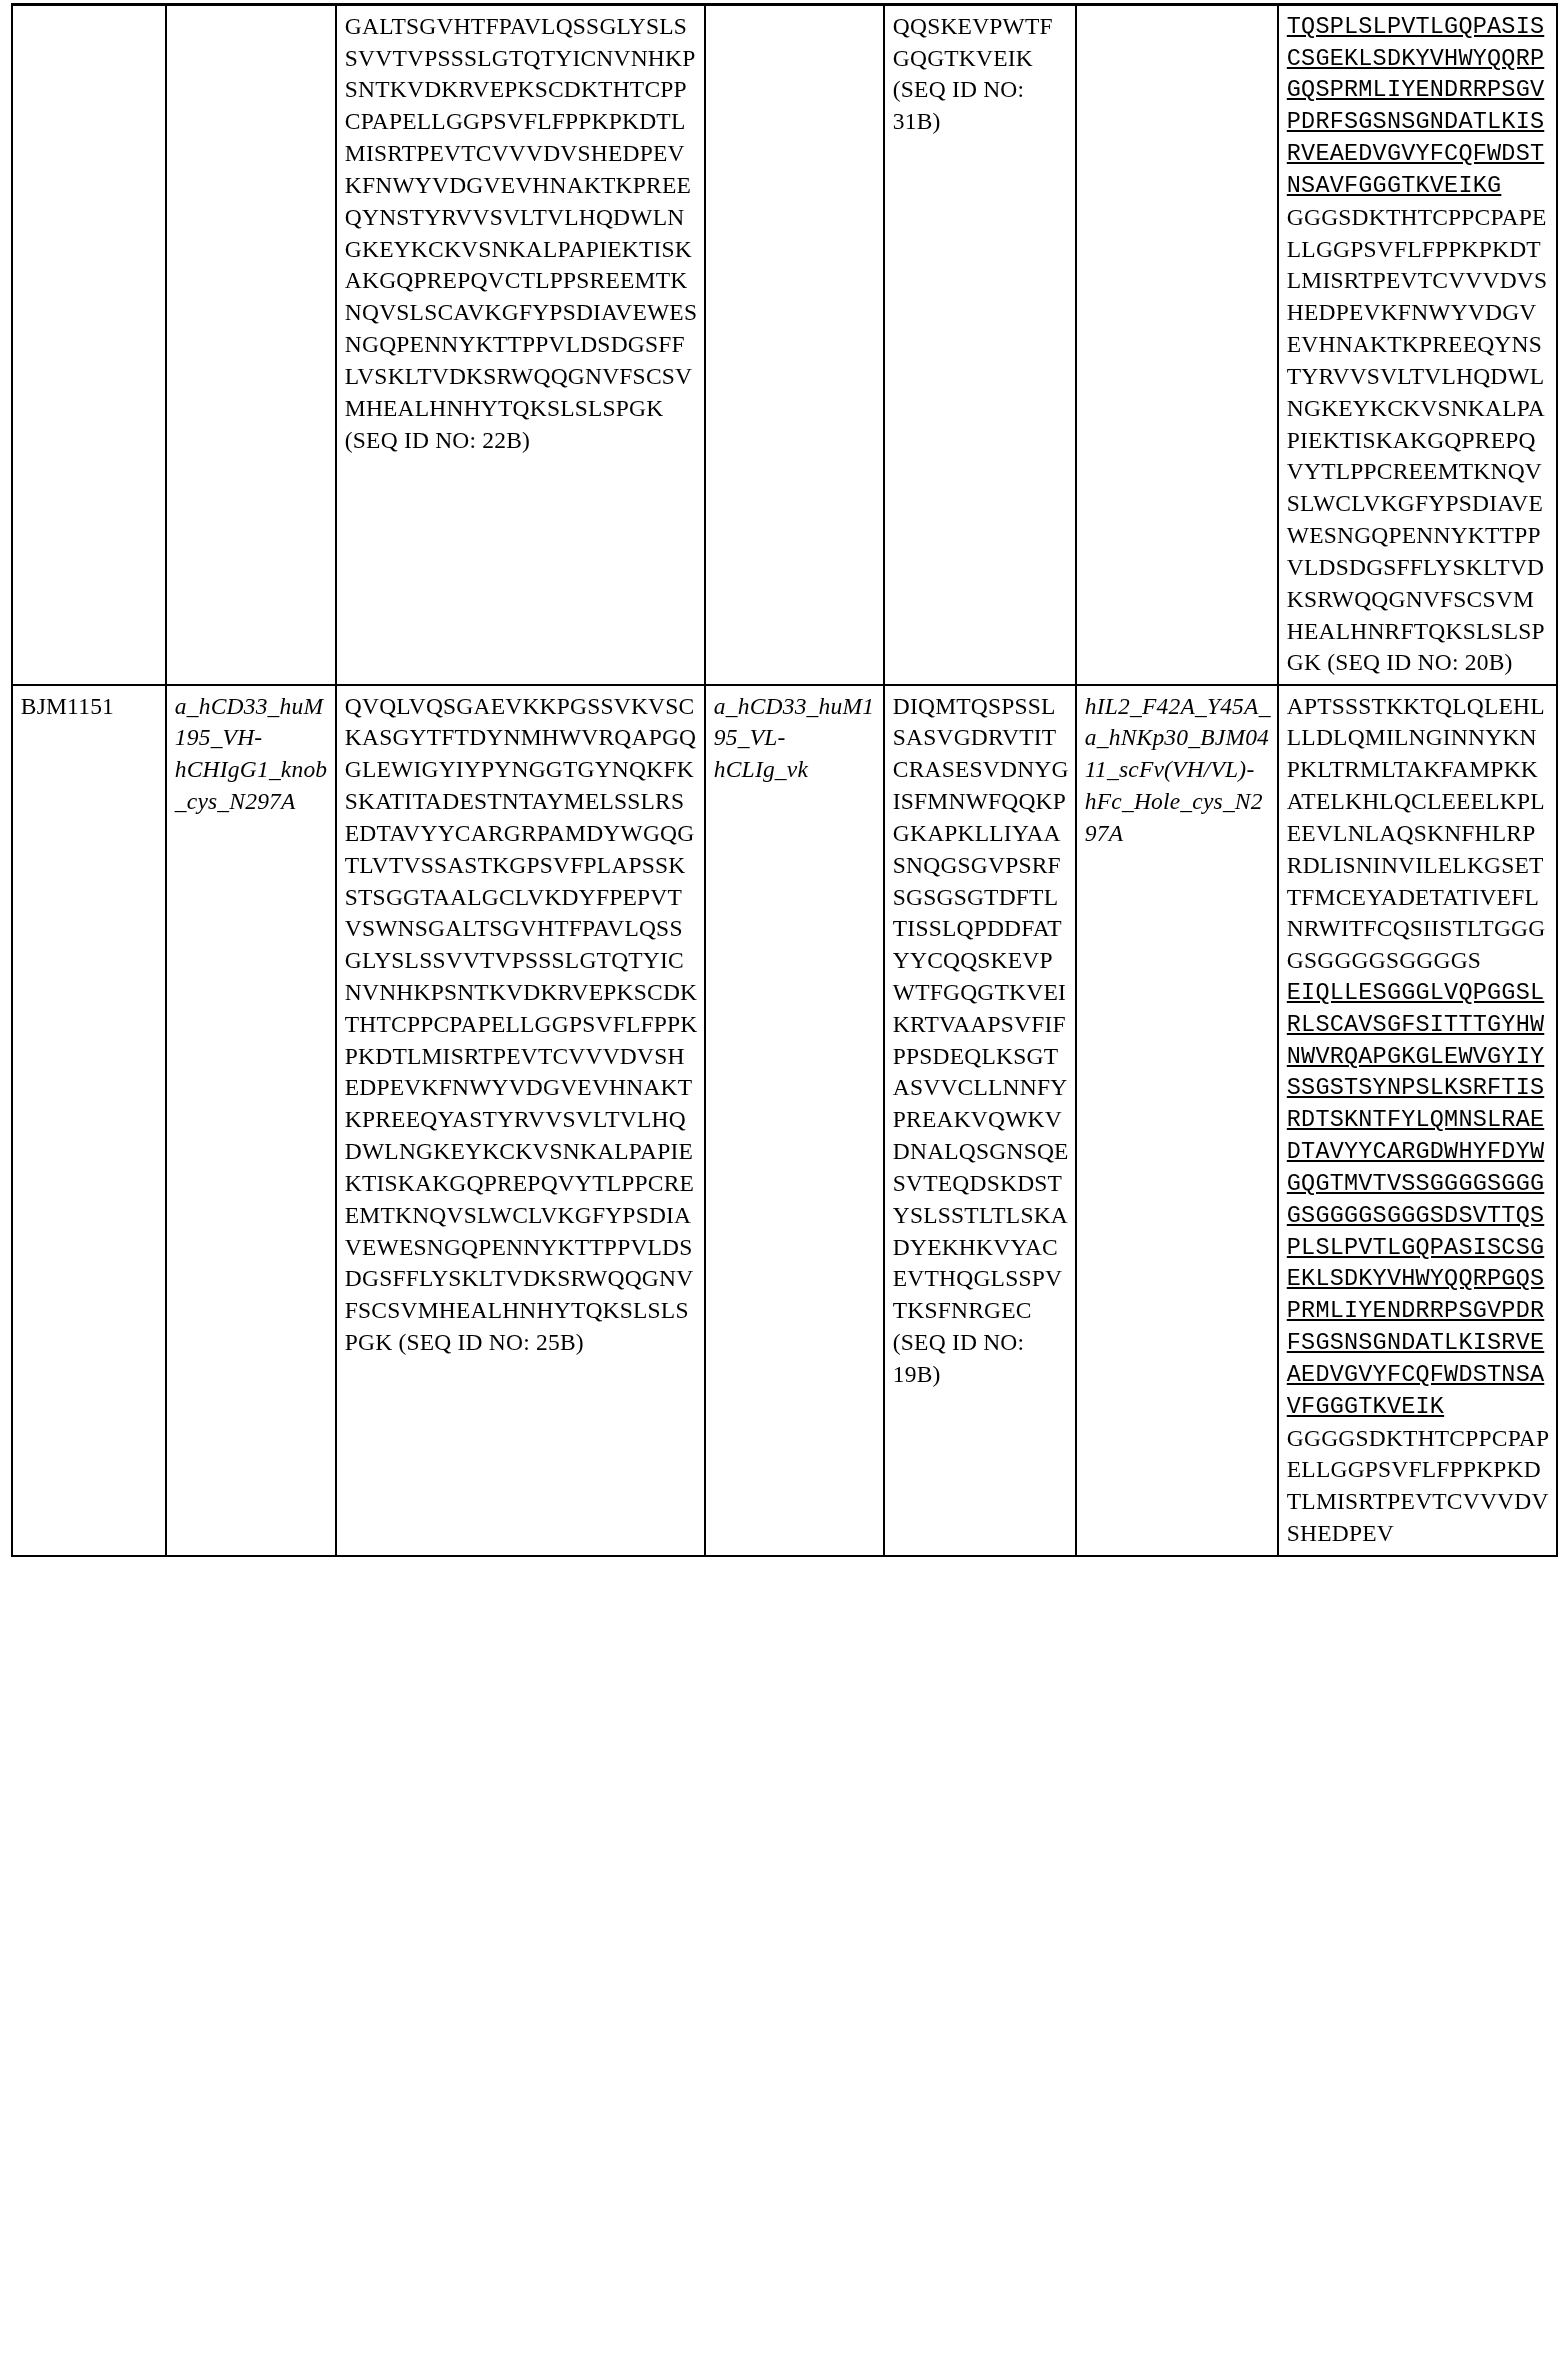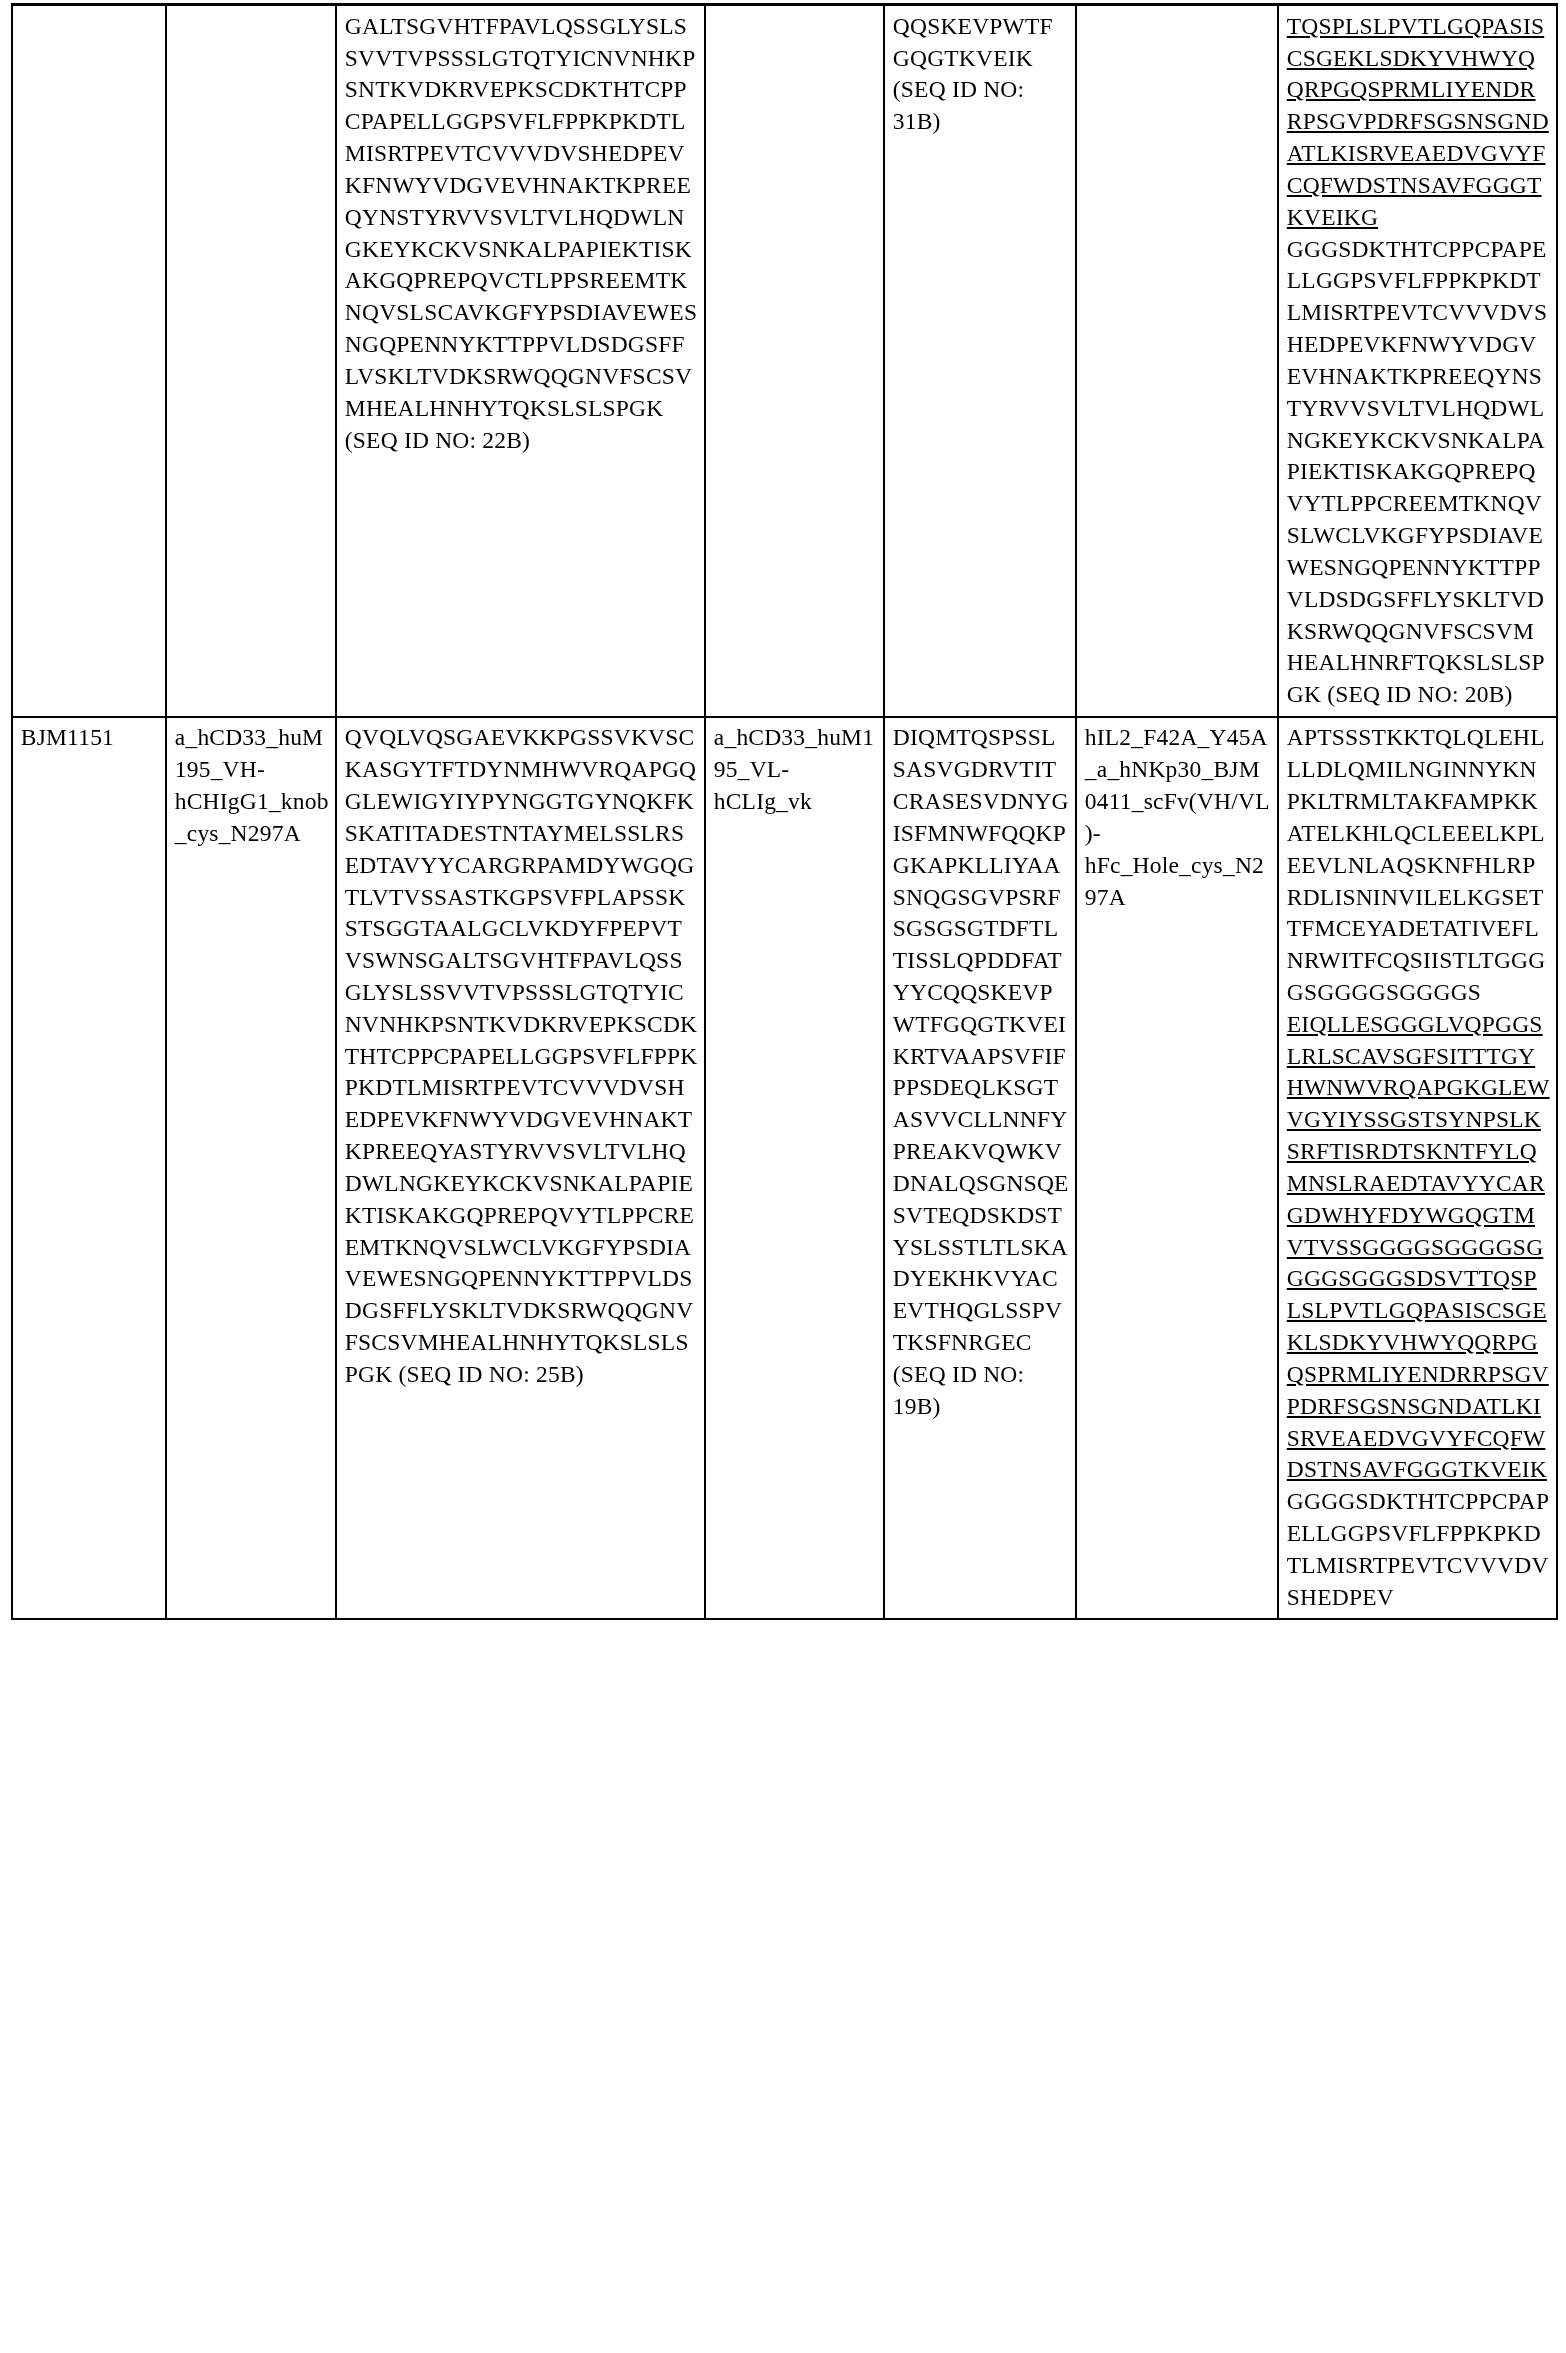--- a/index.html
+++ b/index.html
@@ -46,23 +46,23 @@
   
   col.c1 { width: 154px; }
   col.c2 { width: 170px; }
   col.c3 { width: 369px; }
   col.c4 { width: 179px; }
   col.c5 { width: 192px; }
   col.c6 { width: 202px; }
   col.c7 { width: 279px; }
 
   .cellwrap { display: block; }
-  .u { text-decoration: underline; }
+  .u { text-decoration: underline; font-family: Liberation Mono, monospace; }
   
-  td.namecell { letter-spacing: 0px; }
+  td.namecell { letter-spacing: 0px; font-style: italic; }
 </style>
 </head>
 <body>
 
 <div id="sheet">
 
   <table class="seqtable">
     <colgroup>
       <col class="c1">
         <col class="c2">

